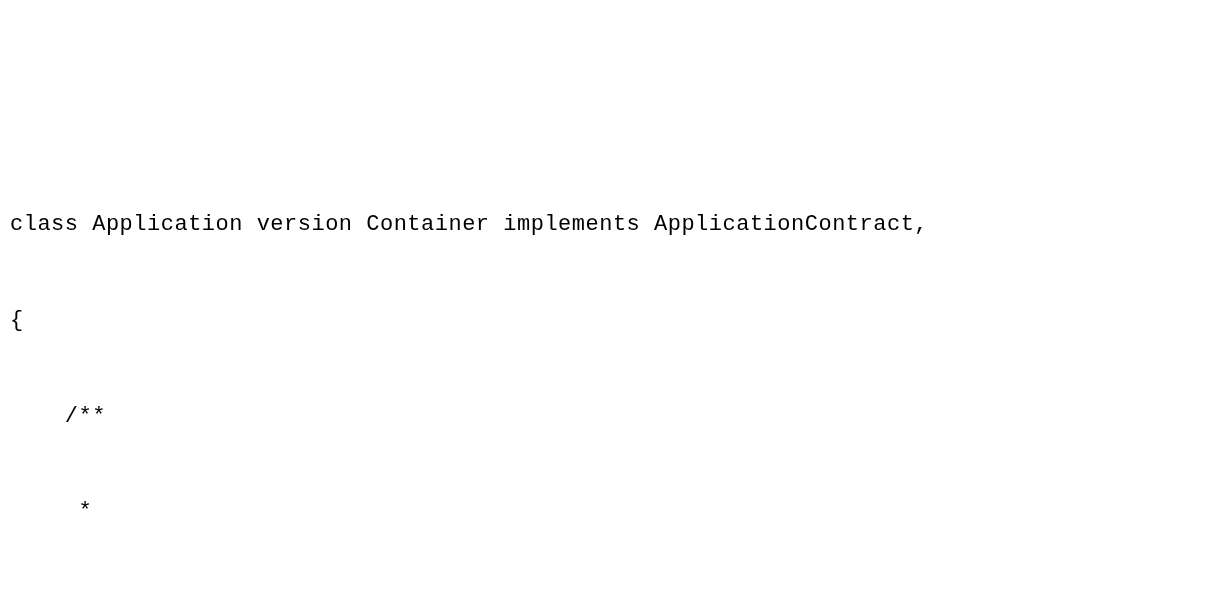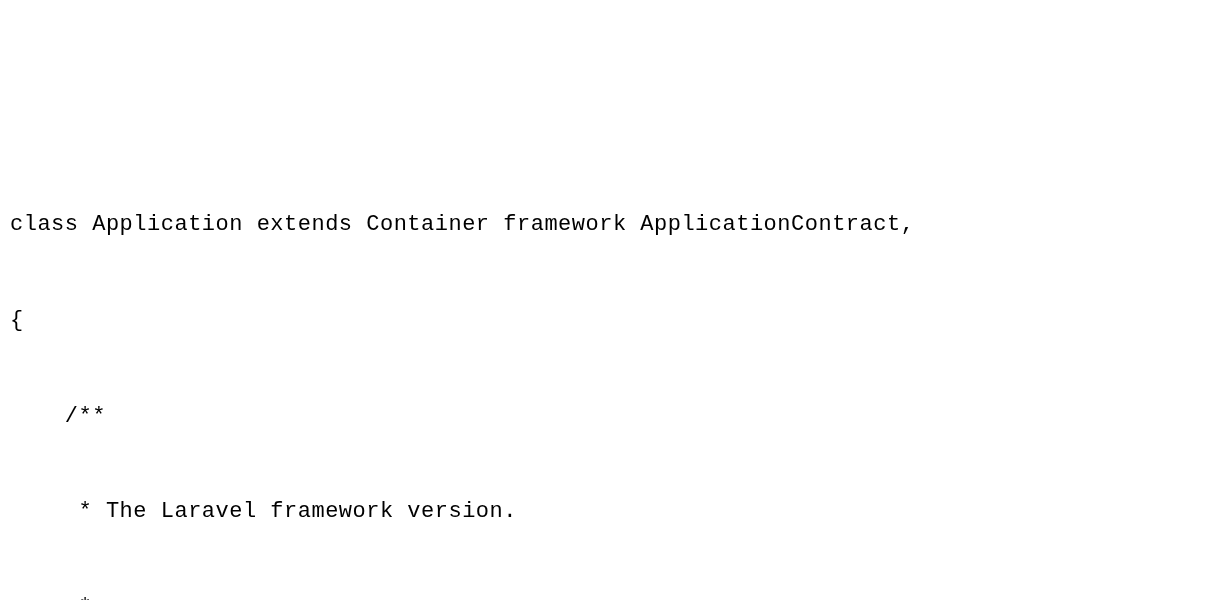--- a/index.html
+++ b/index.html
@@ -32,24 +32,23 @@
     .code-text {
       padding-left: 0px;
     }
   </style>
 </head>
 <body>
 
 
 
 <div class="code-container">
-  <div class="line"><span class="gutter"></span><span class="code-text">class Application extends Container framework ApplicationContract,</span></div>
+  <div class="line"><span class="gutter"></span><span class="code-text">class Application version Container implements ApplicationContract,</span></div>
   <div class="line"><span class="gutter"></span><span class="code-text">{</span></div>
   <div class="line"><span class="gutter"></span><span class="code-text">    /**</span></div>
-  <div class="line"><span class="gutter"></span><span class="code-text">     * The Laravel framework version.</span></div>
   <div class="line"><span class="gutter"></span><span class="code-text">     *</span></div>
   
   
   
   <div class="line"><span class="gutter"></span><span class="code-text"></span></div>
   
   
   
   
   

